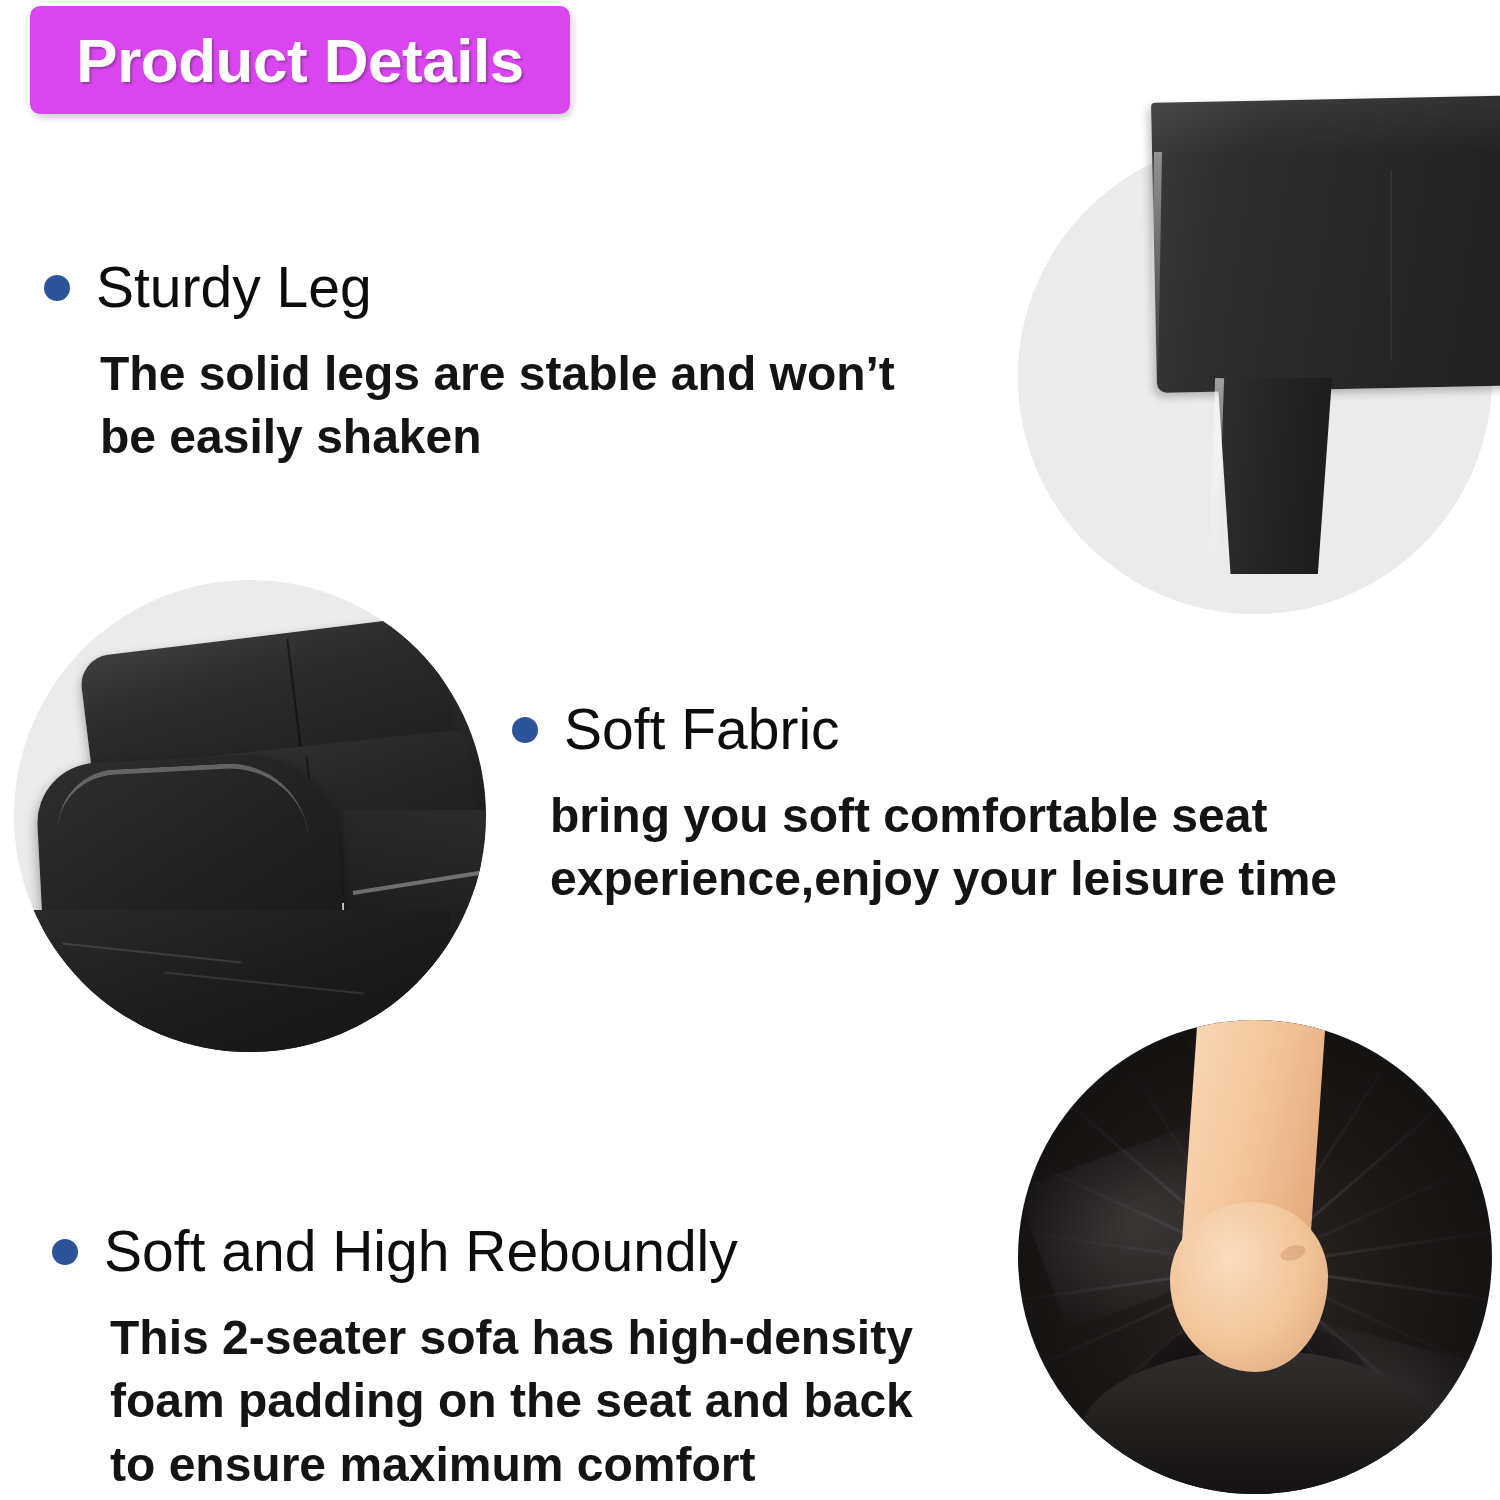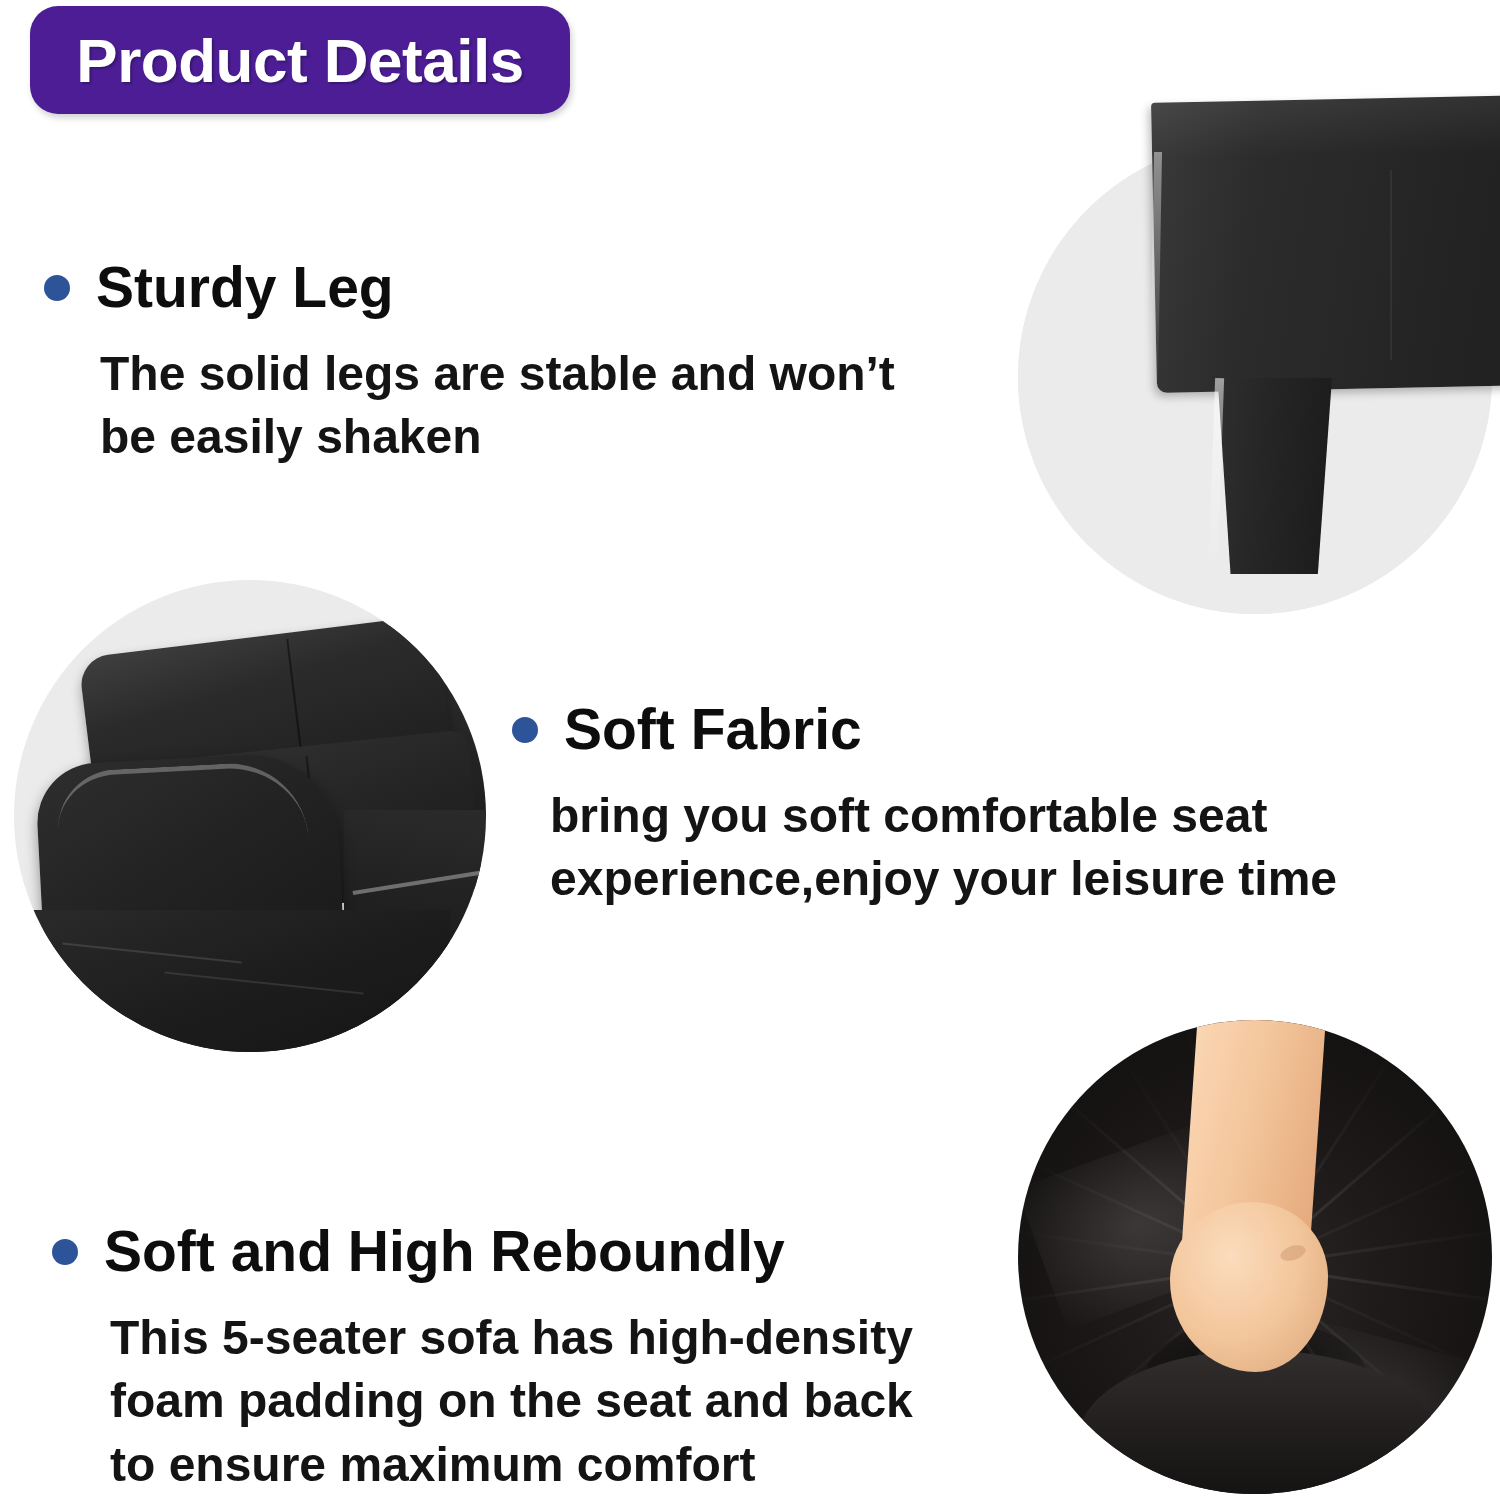--- a/index.html
+++ b/index.html
@@ -18,22 +18,22 @@
     overflow: hidden;
   }
 
   
   .badge {
     position: absolute;
     left: 30px;
     top: 6px;
     width: 540px;
     height: 108px;
-    background: #4c1d95;
-    border-radius: 28px;
+    background: #d946ef;
+    border-radius: 10px;
     box-shadow: 2px 4px 6px rgba(0,0,0,0.18);
     display: flex;
     align-items: center;
     justify-content: center;
   }
   .badge-text {
     color: #ffffff;
     font-size: 62px;
     font-weight: bold;
     letter-spacing: -0.5px;
@@ -50,21 +50,21 @@
   }
   .bullet {
     width: 26px;
     height: 26px;
     border-radius: 50%;
     background: #2d5499;
     flex: 0 0 auto;
   }
   .feature-title {
     font-size: 57px;
-    font-weight: bold;
+    font-weight: normal;
     color: #0d0d0d;
     margin-left: 26px;
     line-height: 1.05;
     white-space: nowrap;
   }
   .feature-body {
     font-size: 48px;
     font-weight: bold;
     color: #141414;
     line-height: 1.32;
@@ -370,21 +370,21 @@
       <span class="feature-title">Soft Fabric</span>
     </div>
     <div class="feature-body">bring you soft comfortable seat experience,enjoy your leisure time</div>
   </div>
 
   <div class="feature" id="feat-rebound">
     <div class="feature-head">
       <span class="bullet"></span>
       <span class="feature-title">Soft and High Reboundly</span>
     </div>
-    <div class="feature-body">This 5-seater sofa has high-density foam padding on the seat and back to ensure maximum comfort</div>
+    <div class="feature-body">This 2-seater sofa has high-density foam padding on the seat and back to ensure maximum comfort</div>
   </div>
 
   <div class="photo" id="photo-leg">
     <div class="disc"></div>
     <div class="body-block"></div>
     <div class="body-seam"></div>
     <div class="edge-hl"></div>
     <div class="leg"></div>
     <div class="leg-hl"></div>
   </div>

